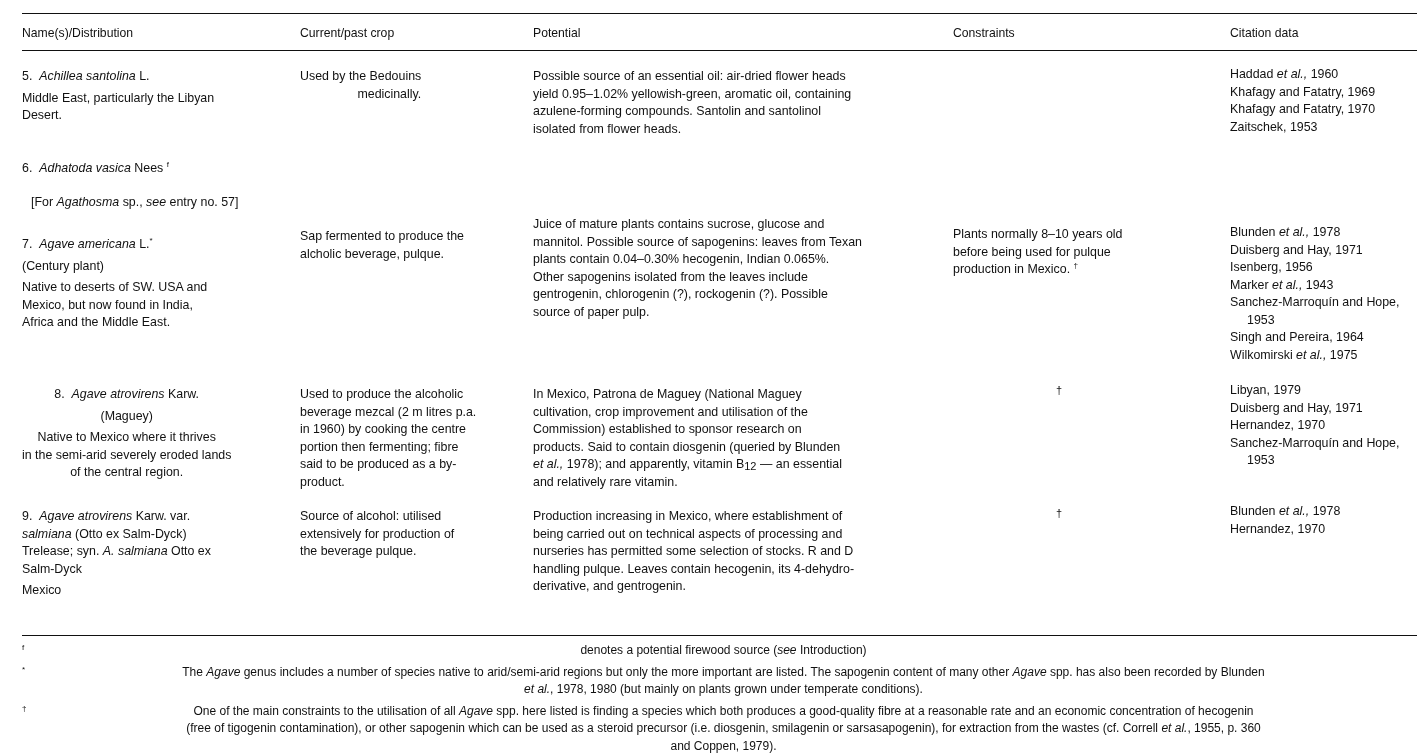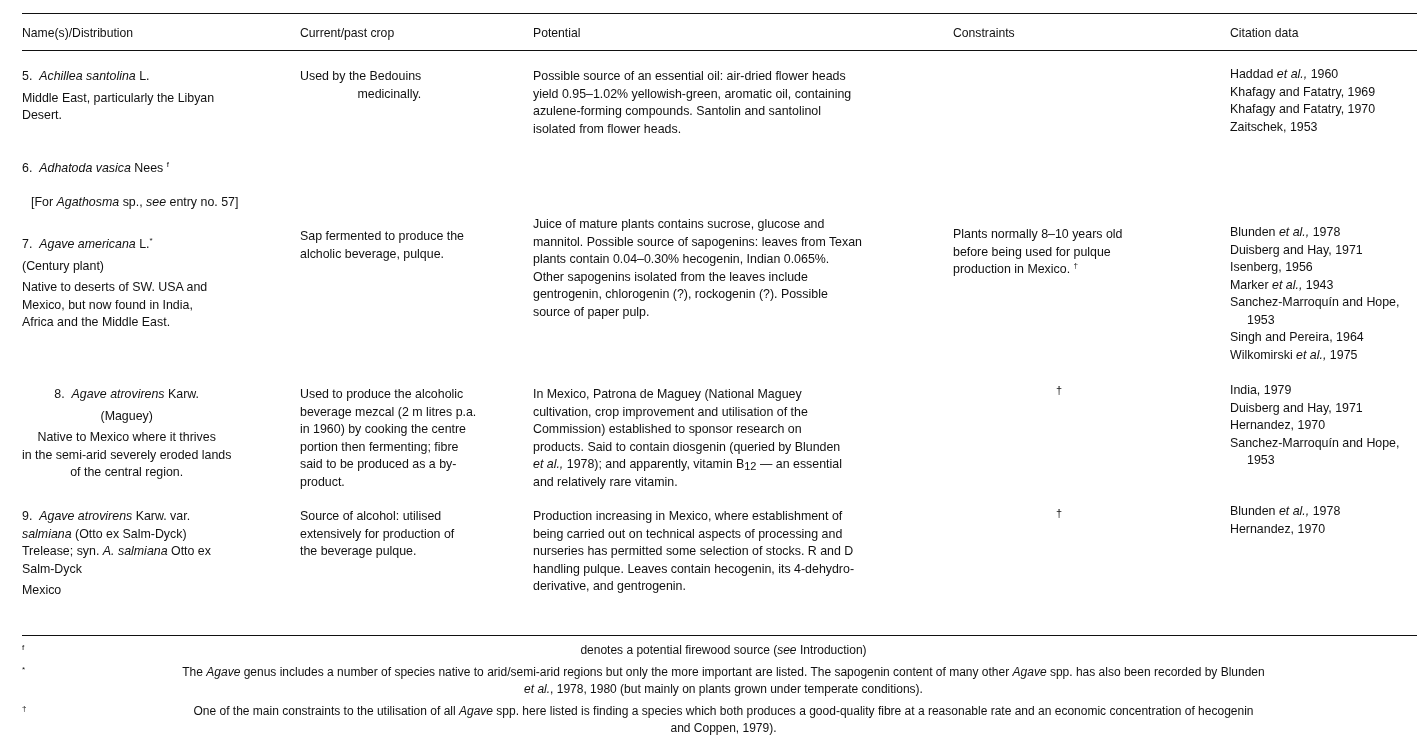--- a/index.html
+++ b/index.html
@@ -138,21 +138,21 @@
   <div class="cell c3" style="top:386px;">
     <span class="line">In Mexico, Patrona de Maguey (National Maguey</span>
     <span class="line">cultivation, crop improvement and utilisation of the</span>
     <span class="line">Commission) established to sponsor research on</span>
     <span class="line">products.  Said to contain diosgenin (queried by Blunden</span>
     <span class="line"><i>et al.,</i> <span>1978); and apparently, vitamin B</span><sub>12</sub> <span>— an essential</span></span>
     <span class="line">and relatively rare vitamin.</span>
   </div>
   <div class="dagger-cell" style="left:1056px; top:382px;">†</div>
   <div class="cell c5" style="top:382px;">
-    <span class="line"><span>India,</span> <span>1979</span></span>
+    <span class="line"><span>Libyan,</span> <span>1979</span></span>
     <span class="line"><span>Duisberg and Hay,</span> <span>1971</span></span>
     <span class="line"><span>Hernandez,</span> <span>1970</span></span>
     <span class="line"><span>Sanchez-Marroquín and Hope,</span></span>
     <span class="line indent">1953</span>
   </div>
 </div>
 
 <div>
   <div class="cell c1" style="top:508px;">
     <span class="line"><span>9.</span>&nbsp; <i>Agave atrovirens</i> <span>Karw. var.</span></span>
@@ -188,15 +188,16 @@
     <span class="txt"><span>denotes a potential firewood source (</span><i>see</i><span> Introduction)</span></span>
   </span>
   <span class="fn">
     <span class="mark">*</span>
     <span class="txt"><span>The </span><i>Agave</i><span> genus includes a number of species native to arid/semi-arid regions but only the more important are listed.  The sapogenin content of many other </span><i>Agave</i><span> spp. has also been recorded by Blunden</span></span>
     <span class="txt"><i>et al.</i><span>, 1978, 1980 (but mainly on plants grown under temperate conditions).</span></span>
   </span>
   <span class="fn">
     <span class="mark">†</span>
     <span class="txt"><span>One of the main constraints to the utilisation of all </span><i>Agave</i><span> spp. here listed is finding a species which both produces a good-quality fibre at a reasonable rate and an economic concentration of hecogenin</span></span>
+    <span class="txt"><span>(free of tigogenin contamination), or other sapogenin which can be used as a steroid precursor (i.e. diosgenin, smilagenin or sarsasapogenin), for extraction from the wastes (cf. Correll </span><i>et al.</i><span>, 1955, p. 360</span></span>
     <span class="txt">and Coppen, 1979).</span>
   </span>
 </div>
 
 </body></html>

